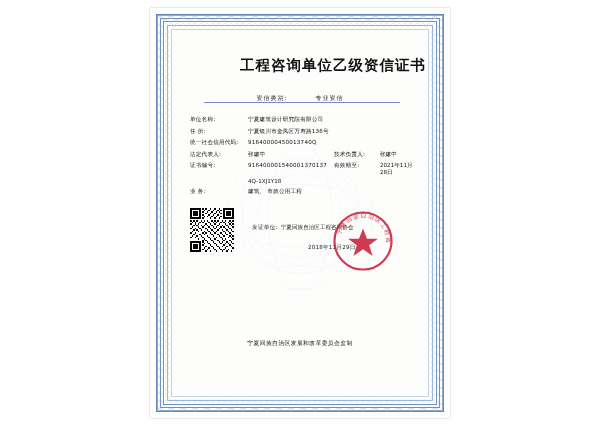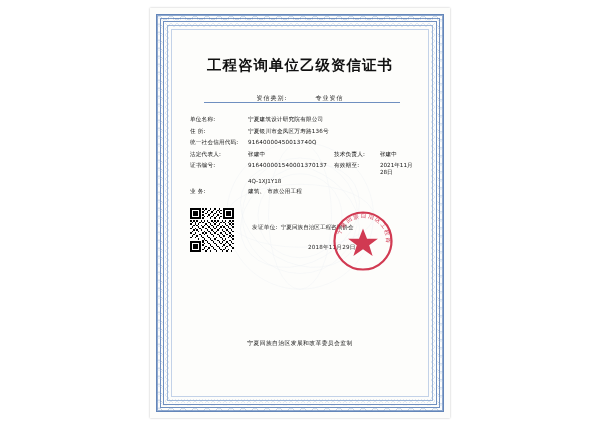--- a/index.html
+++ b/index.html
@@ -67,21 +67,21 @@
     position: absolute;
     left: 24px; top: 24px; right: 24px; bottom: 24px;
     font-size: 5.2px;
     color: #1b1b1b;
   }
   .title {
     position: absolute;
     top: 24px;
     left: 0;
     width: 100%;
-    text-align: center;
+    text-align: right;
     font-family: "DejaVu Serif", "Liberation Serif", serif;
     font-size: 14.5px;
     font-weight: bold;
     letter-spacing: 1px;
     color: #111111;
   }
   .type-row {
     position: absolute;
     top: 62px;
     left: 0;

